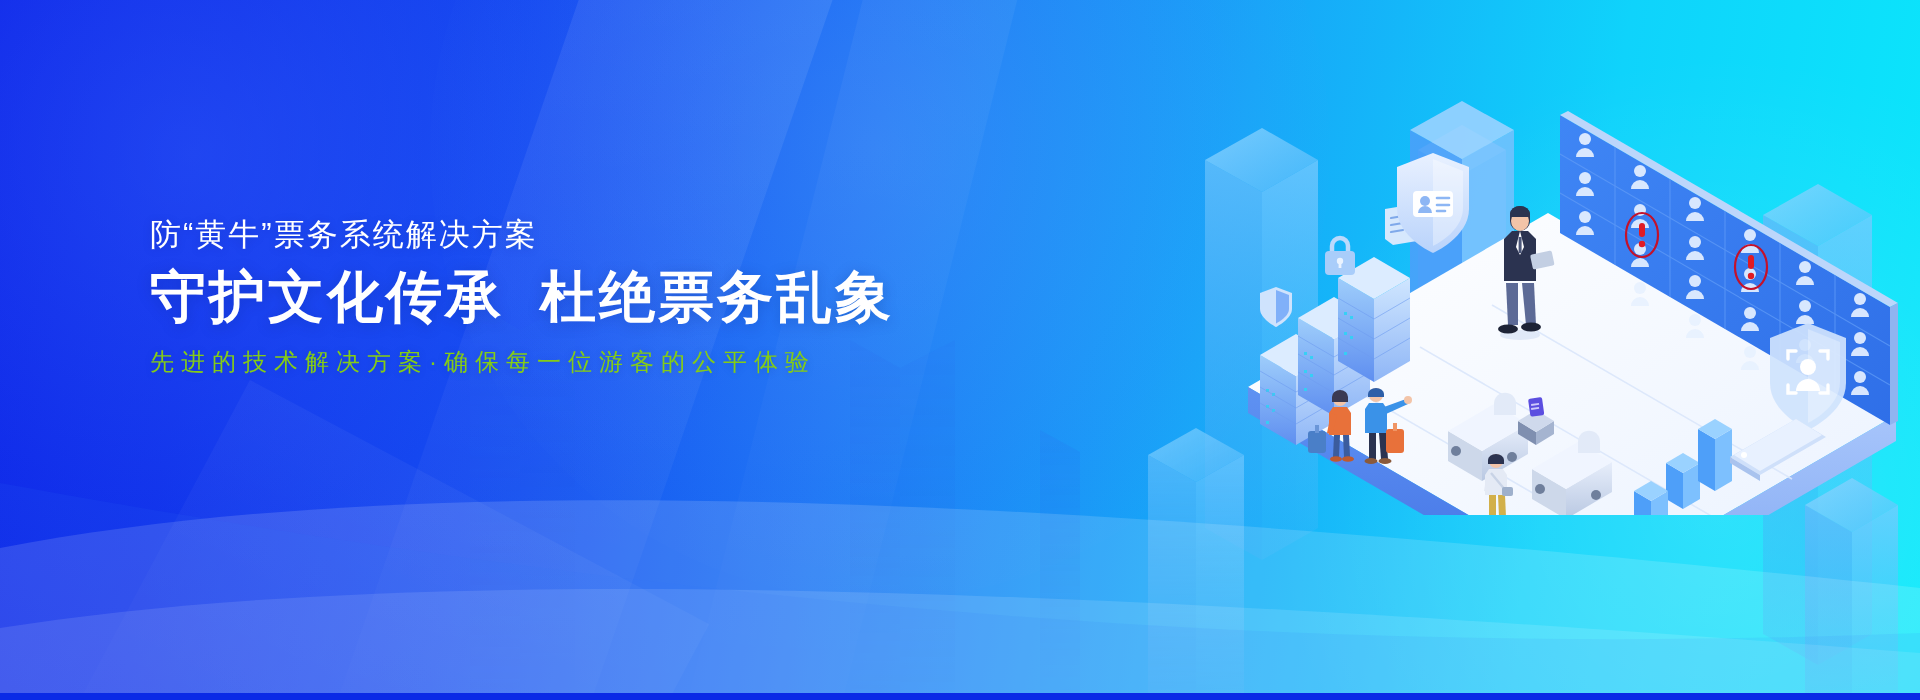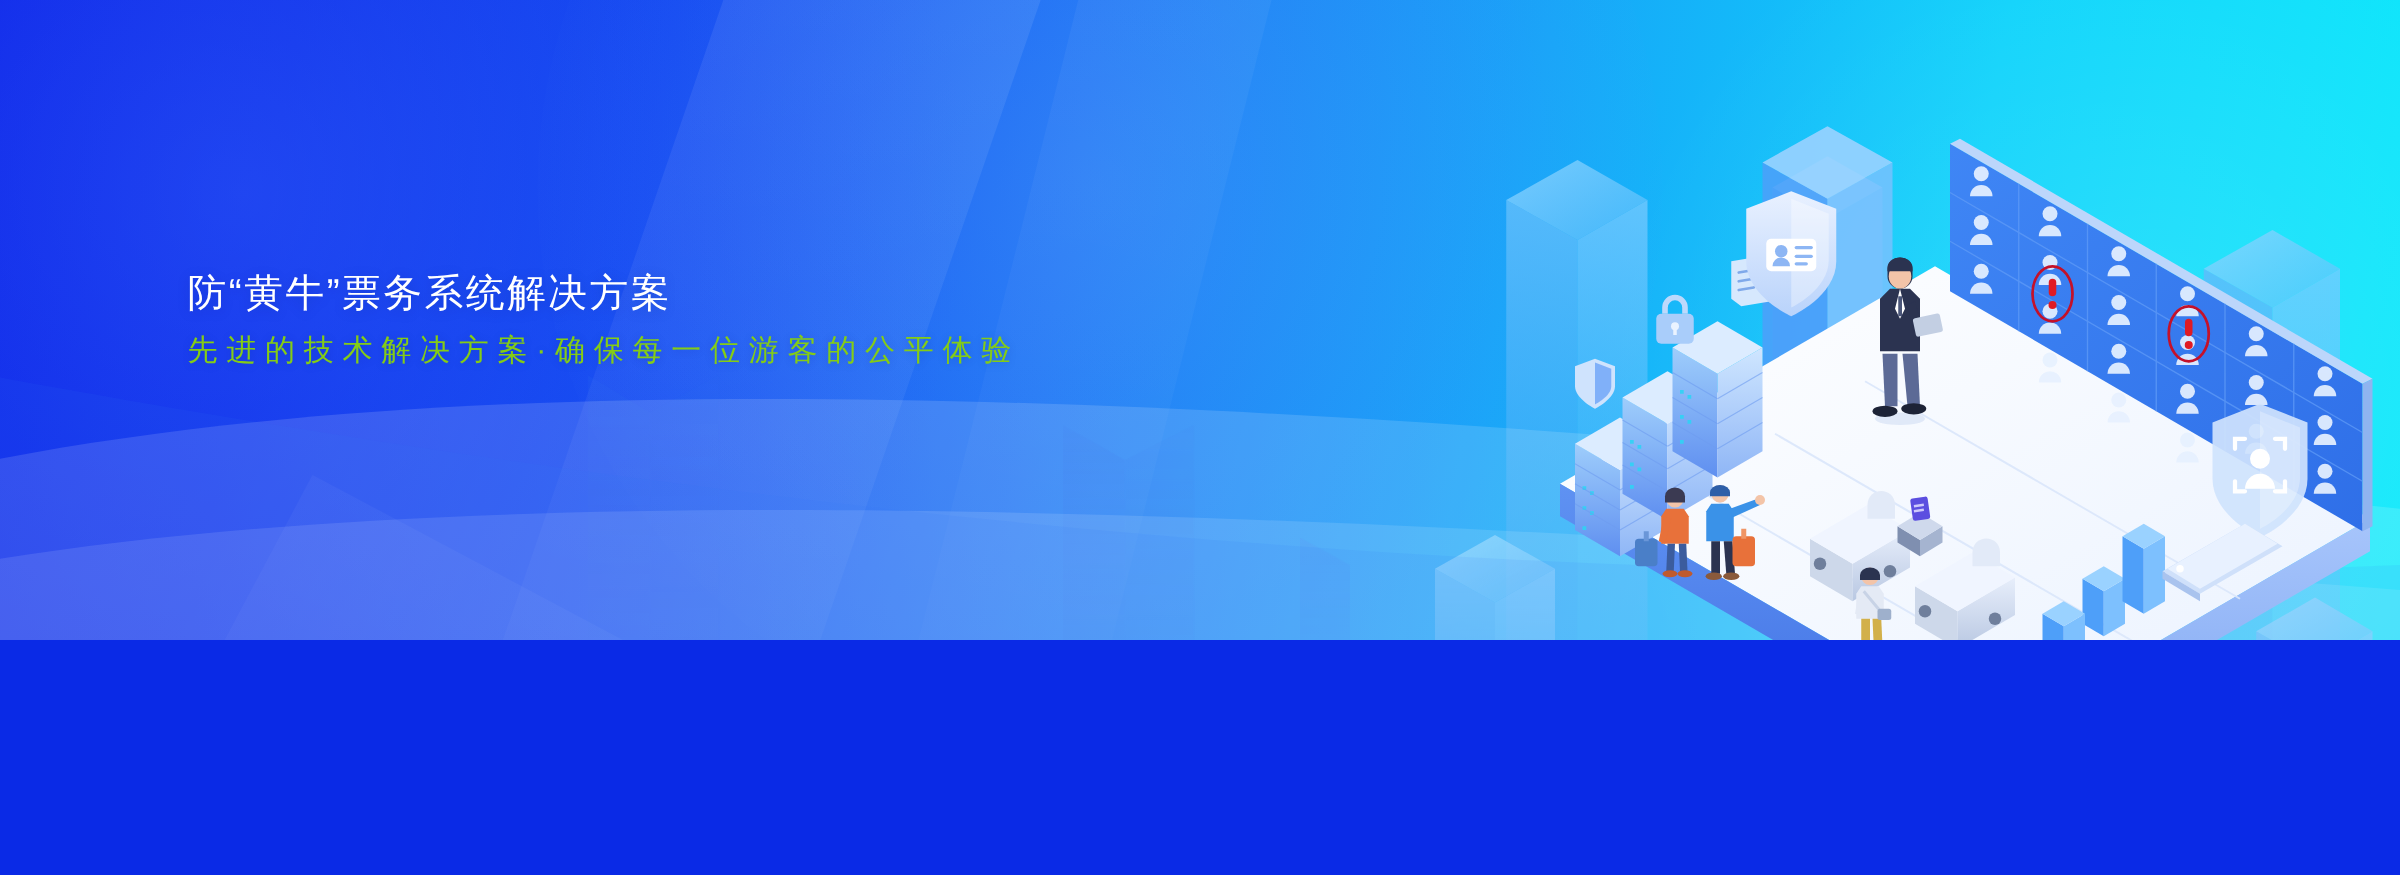--- a/index.html
+++ b/index.html
@@ -2,21 +2,21 @@
 <html><head>
 <meta charset="utf-8">
 <style>
   html,body{margin:0;padding:0;}
   body{
     width:1920px;height:700px;overflow:hidden;
     font-family:"Liberation Sans","DejaVu Sans",sans-serif;
     background:#0a2ae6;
   }
   #banner{
-    position:relative;width:1920px;height:512px;overflow:hidden;
+    position:relative;width:1920px;height:693px;overflow:hidden;
   }
   
   .bg-base{
     position:absolute;inset:0;
     background:linear-gradient(100deg,
       #0b1fe6 0%,
       #0d2ce8 12%,
       #1248ef 27%,
       #1a73f4 44%,
       #17a6f8 62%,
@@ -138,20 +138,21 @@
   </svg>
 
   <svg class="wave" viewBox="0 0 1920 320" preserveAspectRatio="none">
     <path d="M0,175 C420,95 1020,120 1920,215 L1920,320 L0,320 Z" fill="#ffffff" opacity=".14"></path>
     <path d="M0,255 C380,195 960,205 1920,280 L1920,320 L0,320 Z" fill="#ffffff" opacity=".12"></path>
     <path d="M0,110 C520,205 1180,290 1920,260 L1920,320 L0,320 Z" fill="#2f78f2" opacity=".10"></path>
   </svg>
 
   <div class="text-block">
     <p class="eyebrow">防“黄牛”票务系统解决方案</p>
+    <h1 class="headline"><span>守护文化传承</span><span class="gap"></span><span>杜绝票务乱象</span></h1>
     <p class="subline">先进的技术解决方案·确保每一位游客的公平体验</p>
   </div>
 
   <svg class="illus" viewBox="0 0 700 420">
     <defs>
       <linearGradient id="platTop" x1="0" y1="0" x2="1" y2="1">
         <stop offset="0%" stop-color="#ffffff"></stop>
         <stop offset="100%" stop-color="#eaf2ff"></stop>
       </linearGradient>
       <linearGradient id="platSideL" x1="0" y1="0" x2="0" y2="1">

